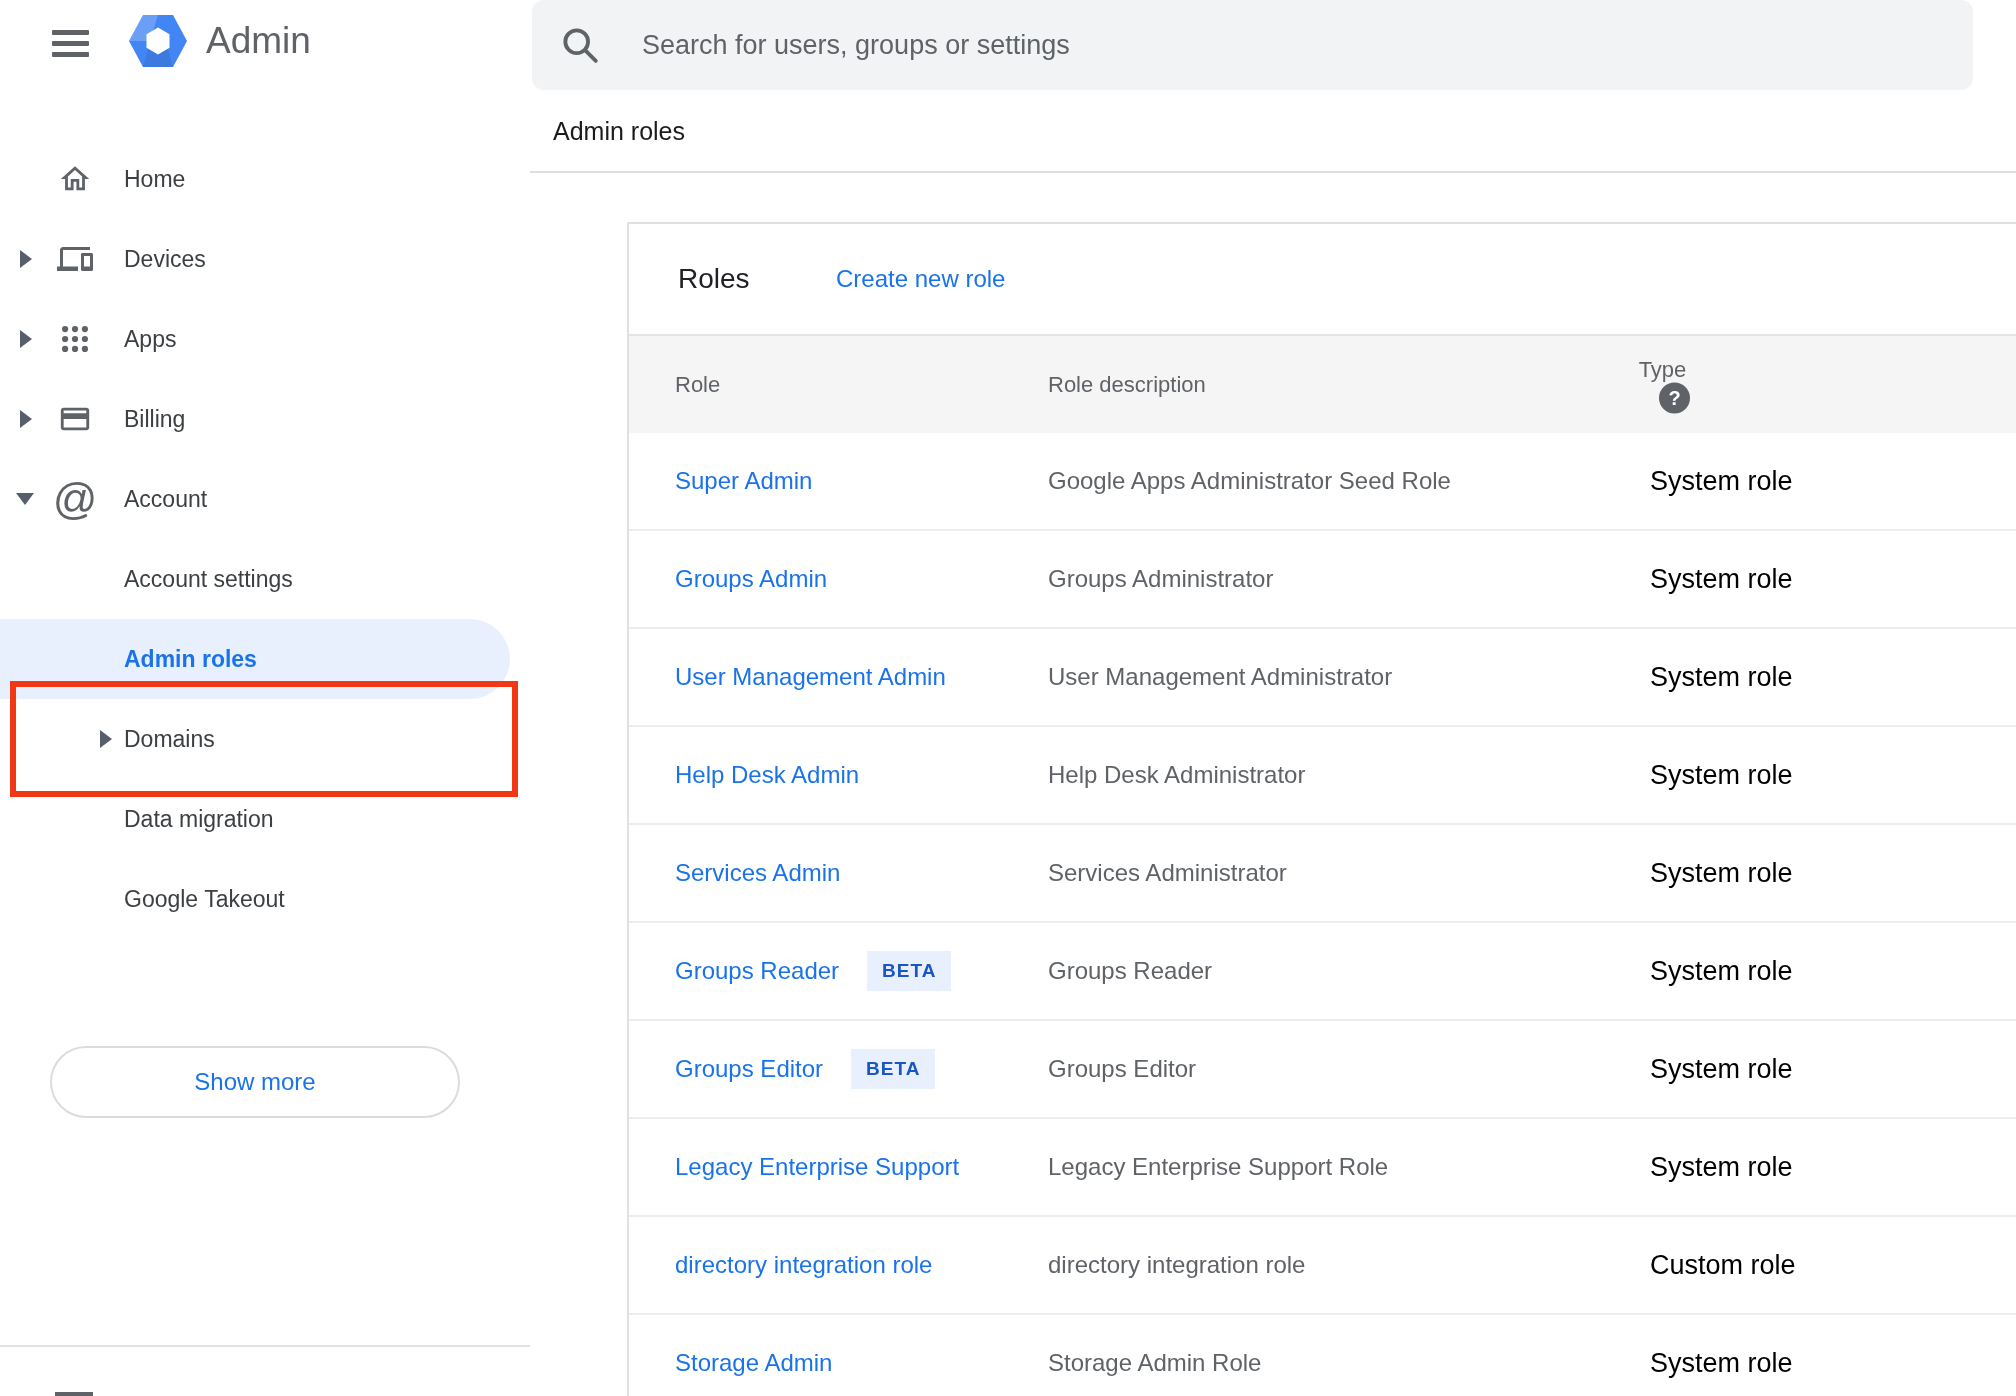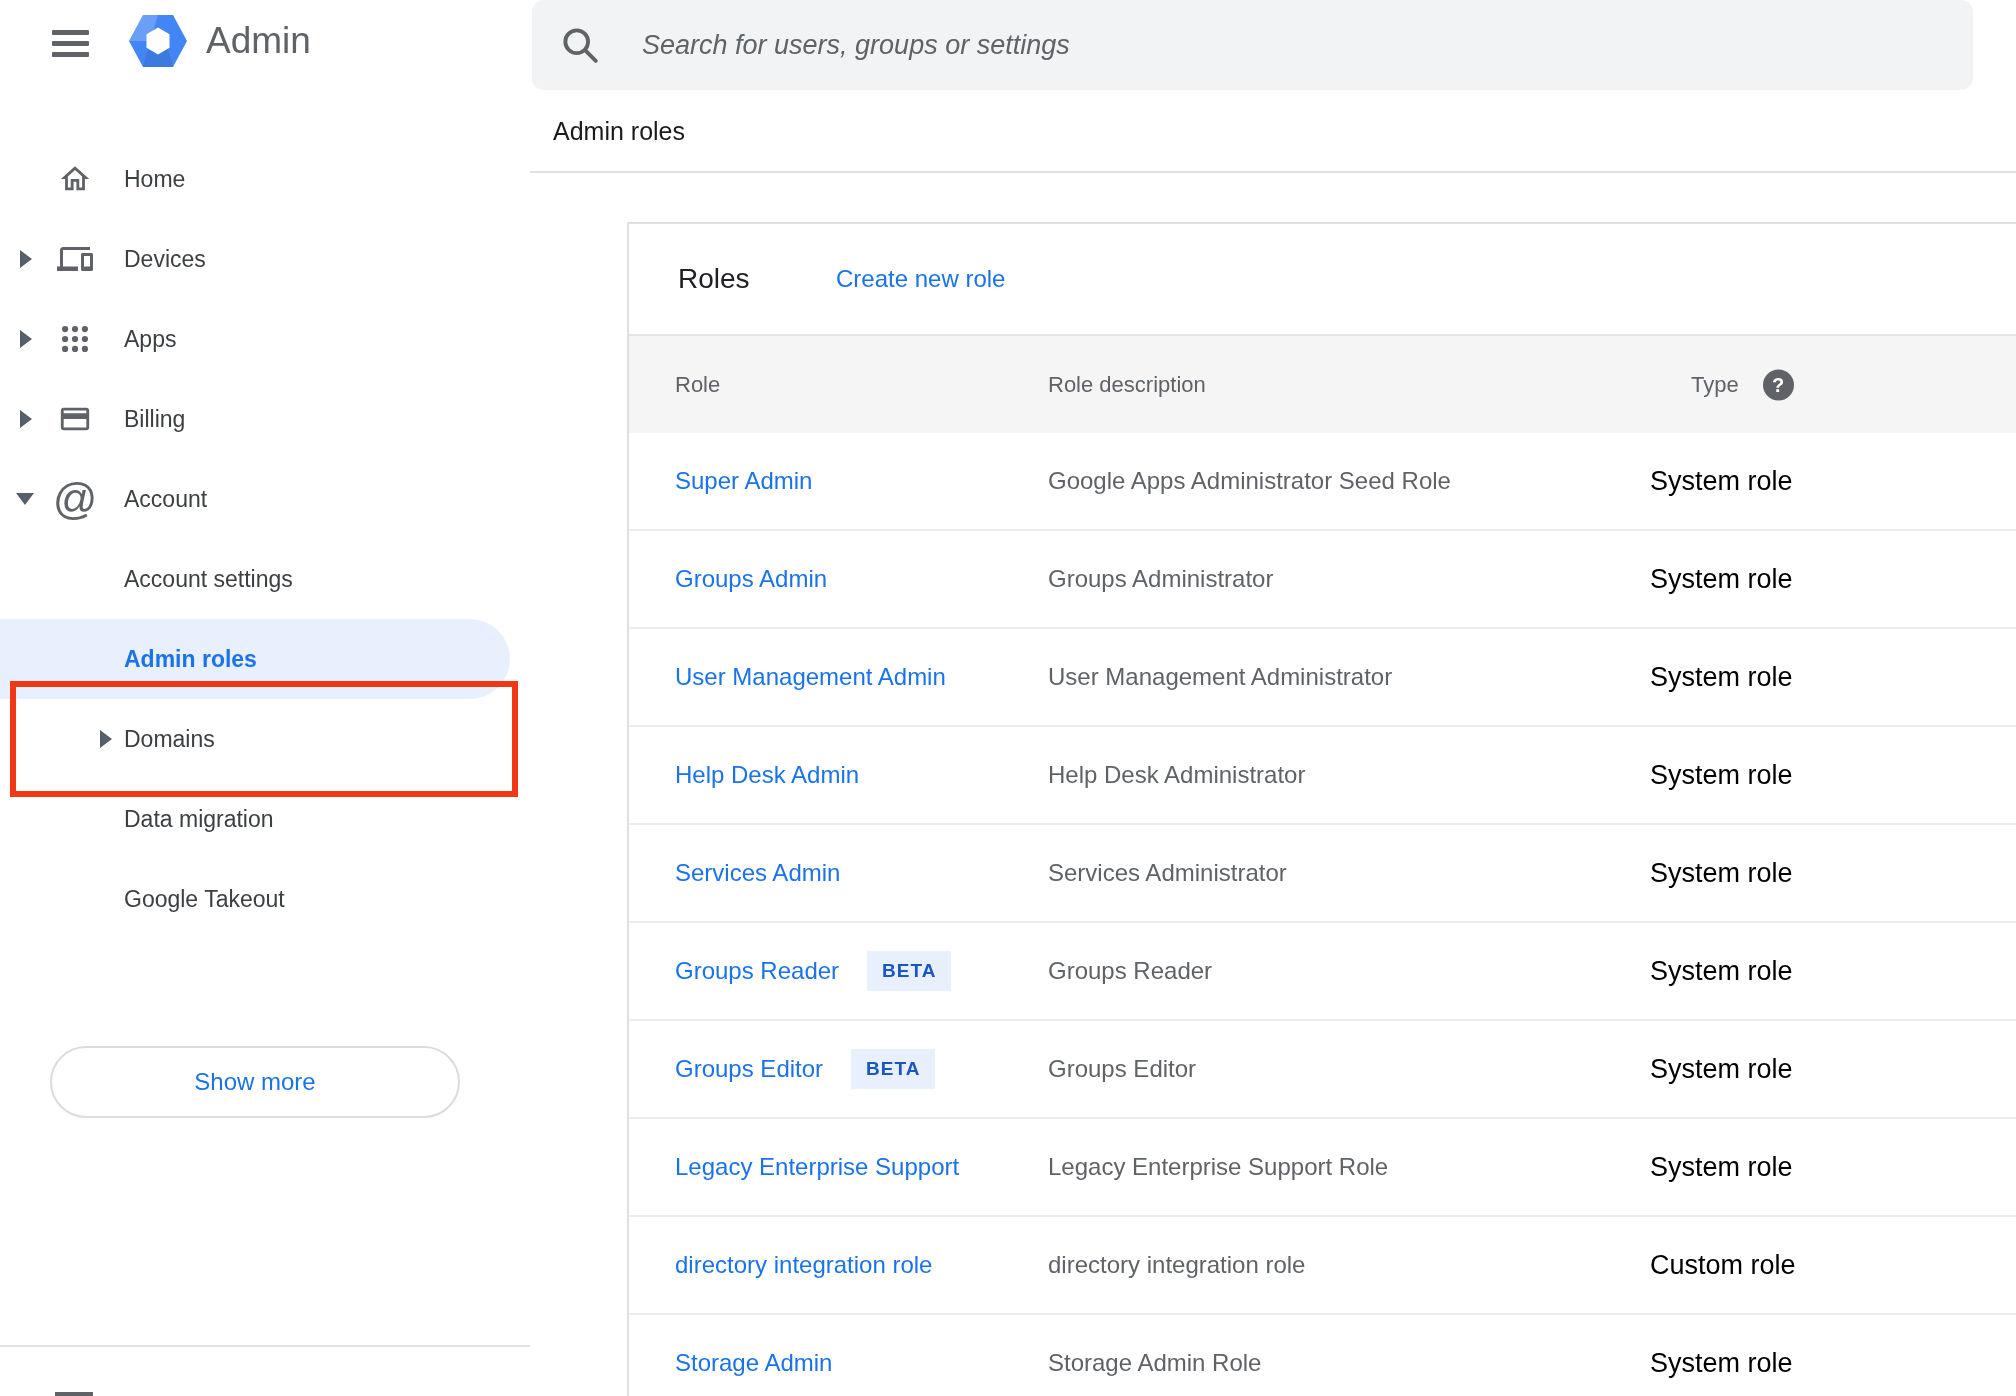--- a/index.html
+++ b/index.html
@@ -45,43 +45,43 @@
     color:#1a73e8; font-size:24px; font-weight:500; cursor:pointer; }
 
   .sidebar-divider { position:absolute; left:0; top:1345px; width:530px; height:2px; background:#e3e3e3; }
   .partial-icon { position:absolute; left:55px; top:1392px; width:38px; height:4px; background:#5f6368; }
 
   
   .search-bar { position:absolute; left:532px; top:0; width:1441px; height:90px;
     background:#f1f3f4; border-radius:12px; display:flex; align-items:center; }
   .search-bar .search-icon { margin-left:26px; width:44px; height:44px; flex:0 0 auto; }
   .search-input { margin-left:38px; border:none; outline:none; background:transparent;
-    font-family:inherit; font-size:27px; color:#202124; width:1250px;font-style:italic; }
+    font-family:inherit; font-size:27px; color:#202124; width:1250px; }
   .search-input::placeholder { color:#5f6368; opacity:1; }
 
   
   .breadcrumb { position:absolute; left:553px; top:90px; height:82px; display:flex; align-items:center;
     font-size:25px; color:#1b1b1b; font-weight:500; }
   .content-divider { position:absolute; left:530px; top:171px; width:1486px; height:2px; background:#e0e0e0; }
 
   
   .card { position:absolute; left:627px; top:222px; width:1389px; height:1174px;
     background:#fff; border-top:2px solid #e0e0e0; border-left:2px solid #e0e0e0; border-radius:2px 0 0 0; }
 
   .card-header { position:relative; height:110px; }
   .panel-title { position:absolute; left:49px; top:50%; transform:translateY(-50%);
     font-size:28px; color:#202124; font-weight:500; }
   .create-link { position:absolute; left:207px; top:50%; transform:translateY(-50%);
     font-size:24px; color:#1a73e8; cursor:pointer; text-decoration:none; }
 
   .thead { position:relative; height:99px; background:#f5f5f5; border-top:2px solid #e4e4e4; }
   .col-role { position:absolute; left:46px; top:50%; transform:translateY(-50%); font-size:22px; color:#5f6368; }
   .col-desc { position:absolute; left:419px; top:50%; transform:translateY(-50%); font-size:22px; color:#5f6368; }
-  .col-type { position:absolute; left:1062px; top:50%; transform:translateY(-50%); font-size:22px; color:#5f6368;
-    display:flex; align-items:center; }
+  .col-type { position:absolute; left:1006px; top:50%; transform:translateY(-50%); font-size:22px; color:#5f6368;
+    display:flex; align-items:center;flex-direction:column; }
   .help-circle { width:31px; height:31px; border-radius:50%; background:#5f6368; color:#fff;
     font-size:20px; font-weight:700; display:inline-flex; align-items:center; justify-content:center;
     margin-left:24px; cursor:pointer; }
 
   .trow { position:relative; height:98px; border-bottom:2px solid #ececec; background:#fff;padding-left:40px; }
   .cell-role { position:absolute; left:46px; top:50%; transform:translateY(-50%);
     font-size:24px; color:#1a73e8; cursor:pointer; text-decoration:none; white-space:nowrap; display:flex; align-items:center; }
   .cell-desc { position:absolute; left:419px; top:50%; transform:translateY(-50%); font-size:24px; color:#5f6368; white-space:nowrap; }
   .cell-type { position:absolute; left:1021px; top:50%; transform:translateY(-50%); font-size:27px; color:#000000; white-space:nowrap; }
 

